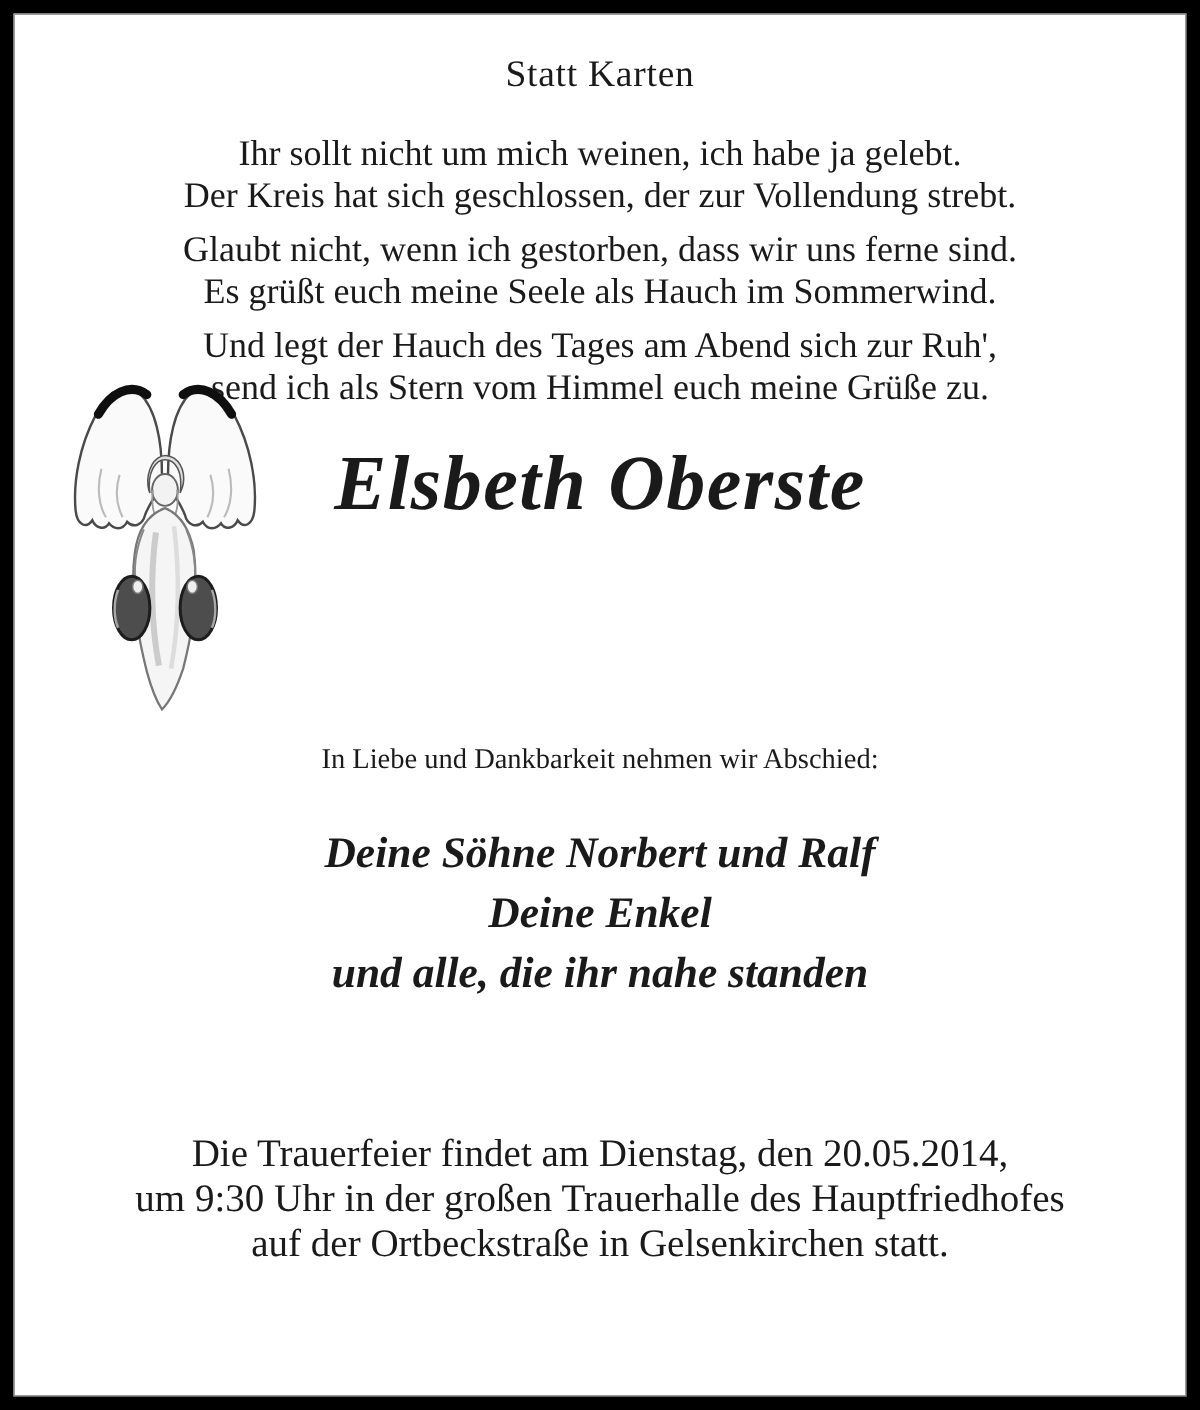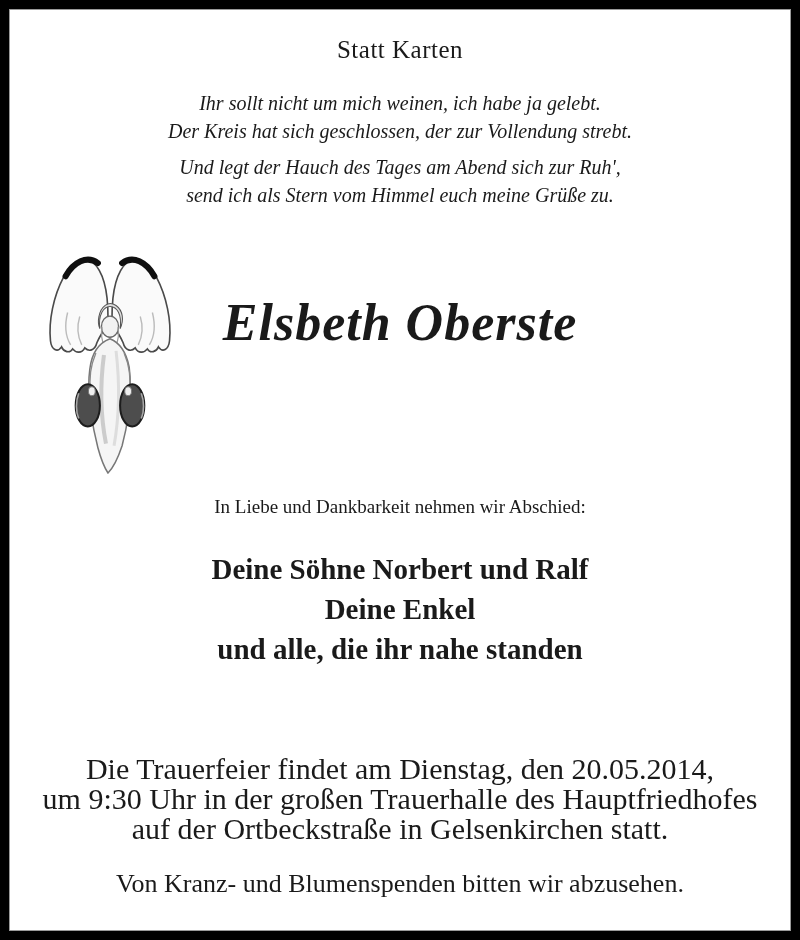--- a/index.html
+++ b/index.html
@@ -23,22 +23,21 @@
 
   .statt-karten {
     top: 27px;
     font-size: 25px;
     letter-spacing: 0.5px;
   }
   .poem {
     position: absolute;
     top: 80px; left: 0; right: 0;
     text-align: center;
-    font-style: italic;
-    font-size: 20px;
+    font-size: 24px;
     line-height: 28px;
   }
   .poem .stanza { margin-bottom: 8px; }
 
   .deceased-name {
     top: 284px;
     font-size: 52px;
     font-weight: bold;
     font-style: italic;
     letter-spacing: 1px;
@@ -56,27 +55,28 @@
   .farewell-intro {
     top: 487px;
     font-size: 19px;
   }
   .mourners {
     position: absolute;
     top: 540px; left: 0; right: 0;
     text-align: center;
     font-size: 29px;
     font-weight: bold;
+    font-style: italic;
     line-height: 40px;
   }
   .funeral {
     position: absolute;
     top: 745px; left: 0; right: 0;
     text-align: center;
-    font-size: 30px;
+    font-size: 26px;
     line-height: 30px;
   }
   .donation-note {
     top: 860px;
     font-size: 26px;
   }
   .angel {
     position: absolute;
     left: 36px;
     top: 245px;
@@ -88,20 +88,24 @@
 <body>
 
 <div class="sheet">
 
   <div class="line statt-karten">Statt Karten</div>
 
   <div class="poem">
     <div class="stanza">
       <div>Ihr sollt nicht um mich weinen, ich habe ja gelebt.</div>
       <div>Der Kreis hat sich geschlossen, der zur Vollendung strebt.</div>
+    </div>
+    <div class="stanza">
+      <div>Glaubt nicht, wenn ich gestorben, dass wir uns ferne sind.</div>
+      <div>Es grüßt euch meine Seele als Hauch im Sommerwind.</div>
     </div>
     <div class="stanza">
       <div>Und legt der Hauch des Tages am Abend sich zur Ruh',</div>
       <div>send ich als Stern vom Himmel euch meine Grüße zu.</div>
     </div>
   </div>
 
   <svg class="angel" viewBox="0 0 128 218" xmlns="http://www.w3.org/2000/svg">
 
     <path d="M62 62 C62 40 58 18 47 8 C38 1 26 8 18 23 C8 42 3 66 5 86 C6 95 12 98 16 92 C18 97 24 99 27 94 C30 98 36 99 39 93 C43 97 49 96 51 88 C55 78 62 72 62 62 Z" fill="#fafafa" stroke="#4a4a4a" stroke-width="1.6"></path>
@@ -148,15 +152,14 @@
     <div>Deine Enkel</div>
     <div>und alle, die ihr nahe standen</div>
   </div>
 
   <div class="funeral">
     <div>Die Trauerfeier findet am Dienstag, den 20.05.2014,</div>
     <div>um 9:30 Uhr in der großen Trauerhalle des Hauptfriedhofes</div>
     <div>auf der Ortbeckstraße in Gelsenkirchen statt.</div>
   </div>
 
-  <div class="line donation-note">Von Kranz- und Blumenspenden bitten wir abzusehen.</div>
 
 </div>
 
 </body></html>

